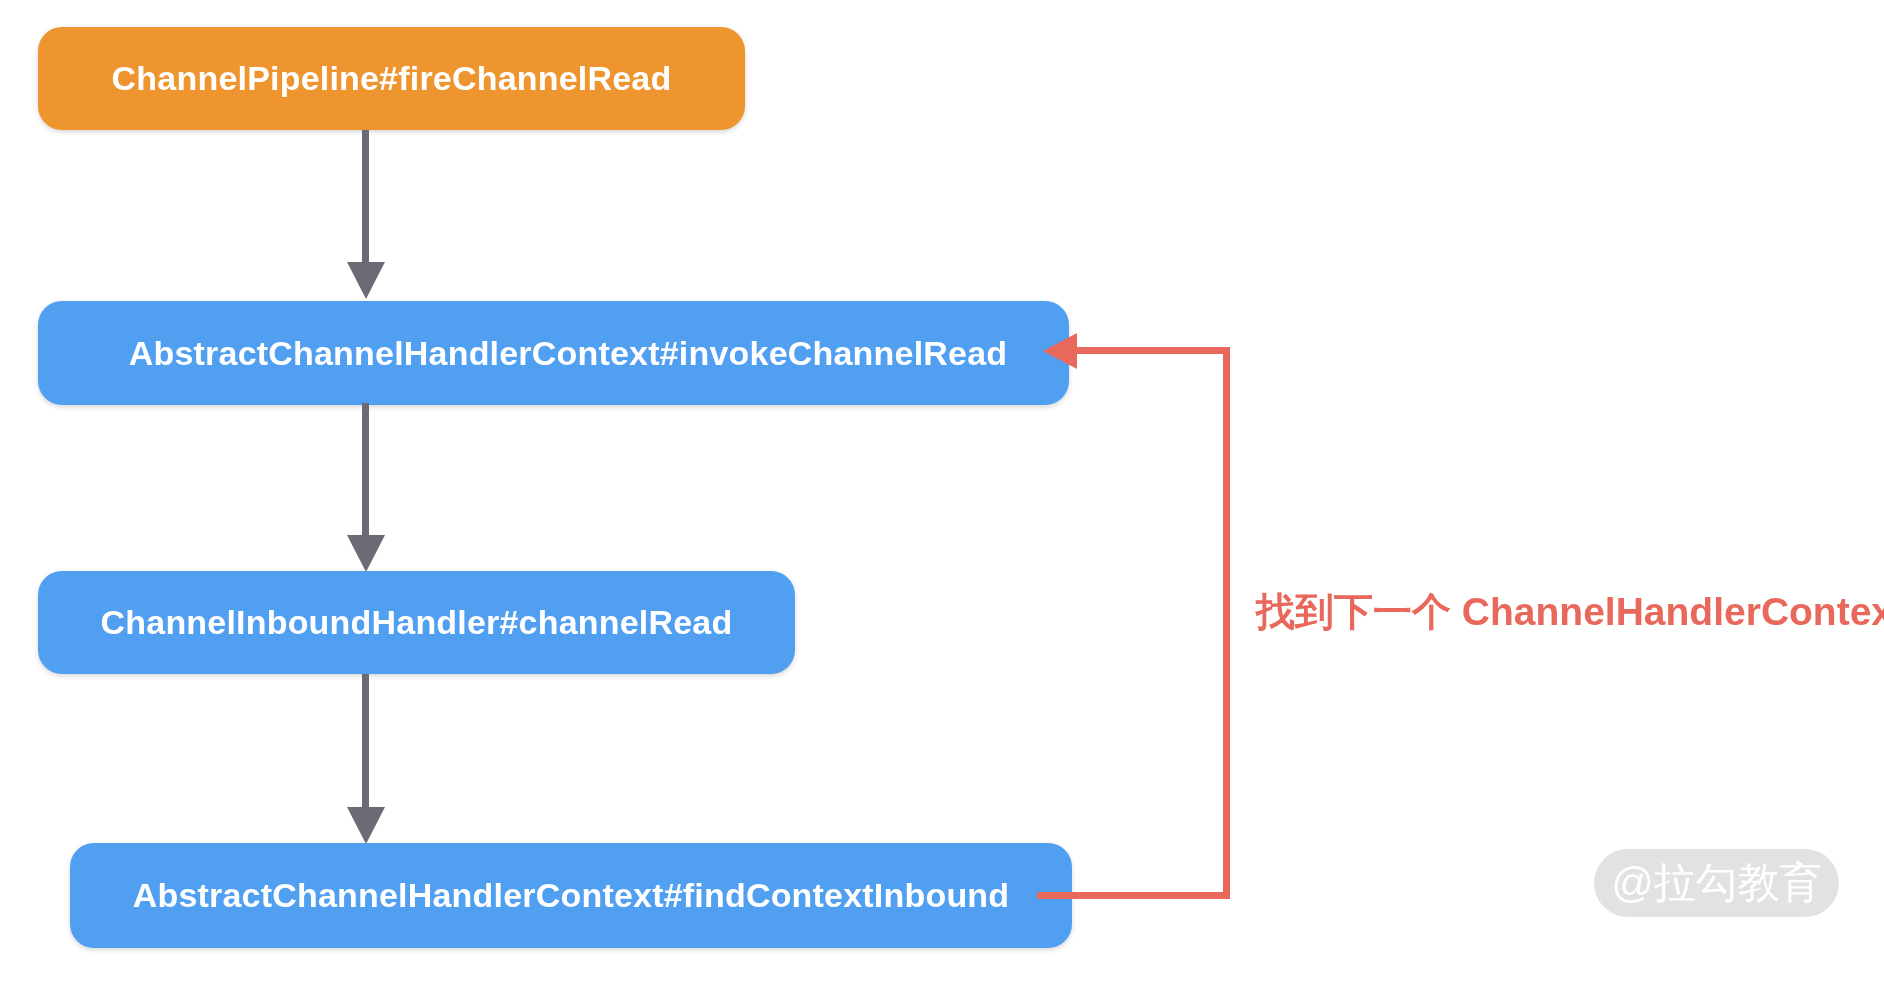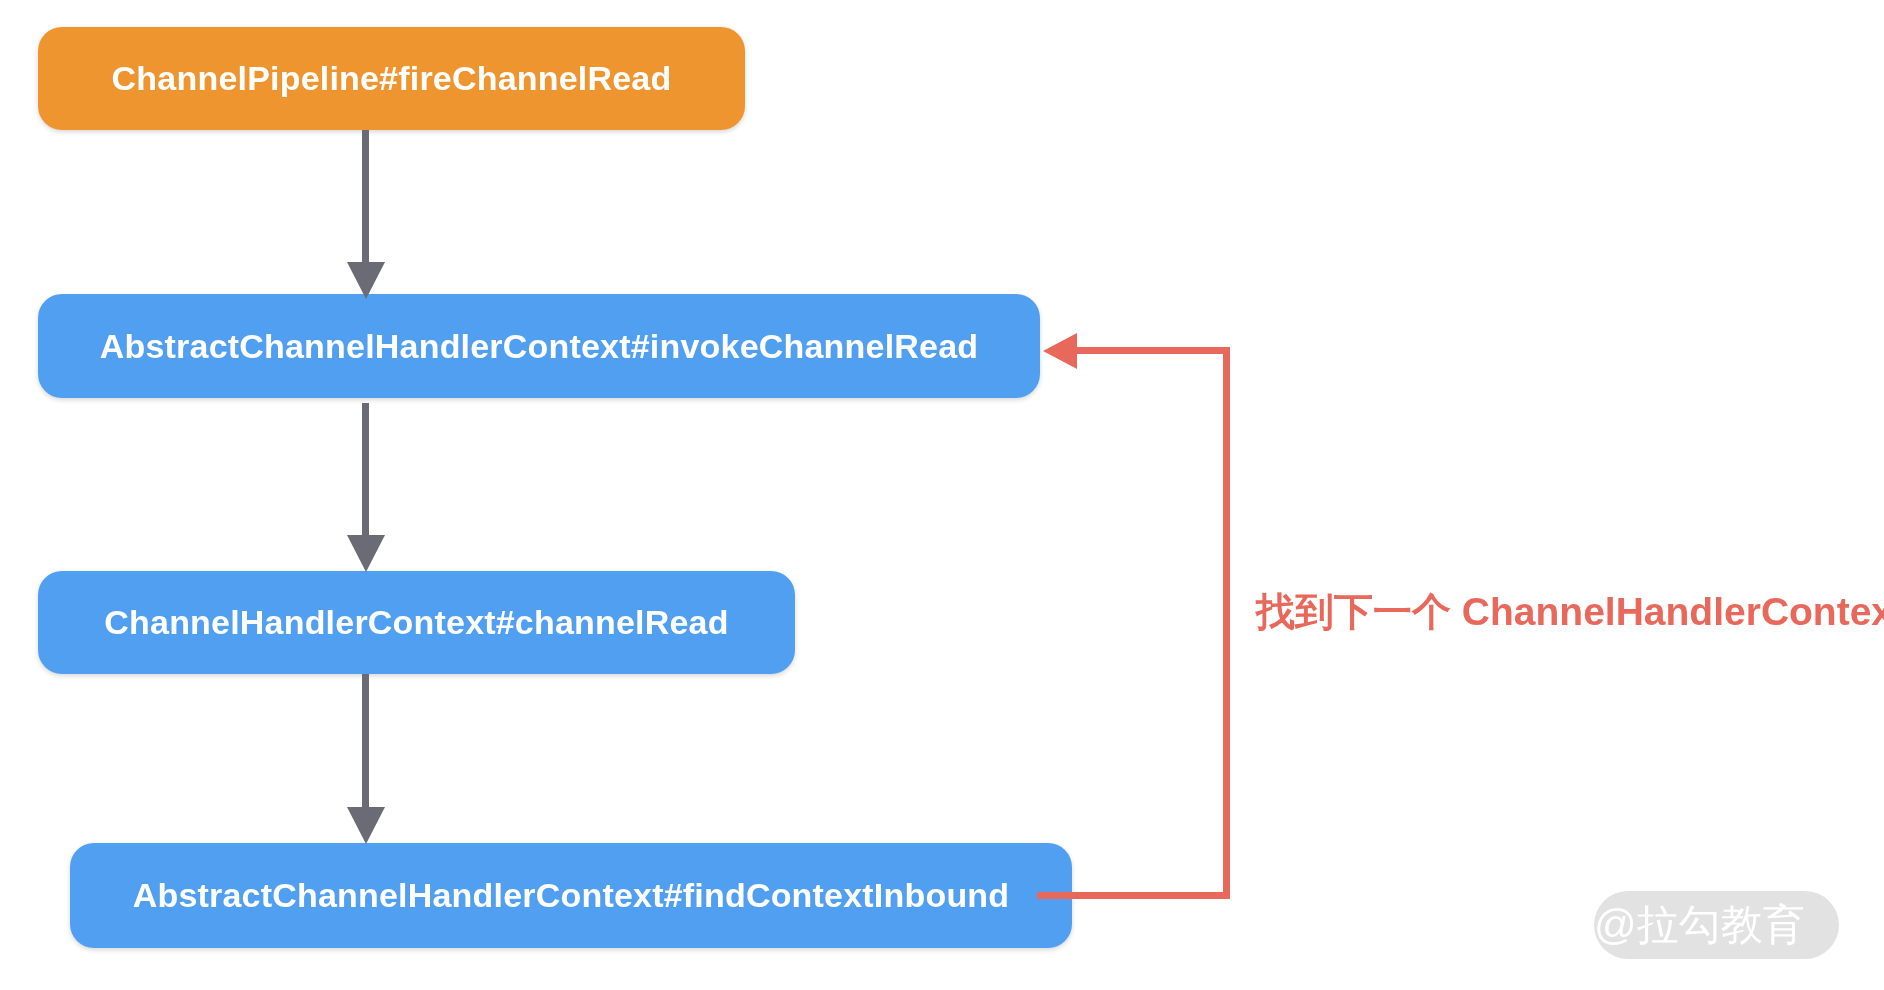--- a/index.html
+++ b/index.html
@@ -28,21 +28,21 @@
     justify-content: center;
     text-align: left;
     box-shadow: 0 2px 5px rgba(0,0,0,0.16);
     letter-spacing: 0.2px;
     white-space: nowrap;
   }
   .node-orange { background: #EF9530; }
   .node-blue   { background: #519FF1; }
 
   #node-fire        { left: 38px;  top: 27px;  width: 707px;  height: 103px; }
-  #node-invoke      { left: 38px;  top: 294px; width: 1002px; height: 104px; }
+  #node-invoke      { left: 38px;  top: 301px; width: 1002px; height: 104px; padding-left: 29px; }
   #node-channelread { left: 38px;  top: 571px; width: 757px;  height: 103px; }
   #node-find        { left: 38px;  top: 843px; width: 1002px; height: 105px; margin-left: 32px; }
 
   
   .varrow-line {
     position: absolute;
     left: 362px;
     width: 7px;
     background: #6B6B76;
   }
@@ -88,47 +88,48 @@
     font-size: 39px;
     font-weight: bold;
     line-height: 46px;
     white-space: nowrap;
   }
 
   
   #watermark {
     position: absolute;
     left: 1594px;
-    top: 891px;
+    top: 849px;
     width: 245px;
     height: 68px;
     border-radius: 34px;
     background: #E2E2E2;
     color: #ffffff;
     font-size: 42px;
     display: flex;
     align-items: center;
+    justify-content: center;
     white-space: nowrap;
   }
 </style>
 </head>
 <body>
 
 <div class="canvas">
 
   <div class="node node-orange" id="node-fire">
     <span>ChannelPipeline#fireChannelRead</span>
   </div>
 
   <div class="node node-blue" id="node-invoke">
     <span>AbstractChannelHandlerContext#invokeChannelRead</span>
   </div>
 
   <div class="node node-blue" id="node-channelread">
-    <span>ChannelHandlerContext#channelRead</span>
+    <span>ChannelInboundHandler#channelRead</span>
   </div>
 
   <div class="node node-blue" id="node-find">
     <span>AbstractChannelHandlerContext#findContextInbound</span>
   </div>
 
   <div class="varrow-line" id="arrow1-line"></div>
   <div class="varrow-head" id="arrow1-head"></div>
 
   <div class="varrow-line" id="arrow2-line"></div>

